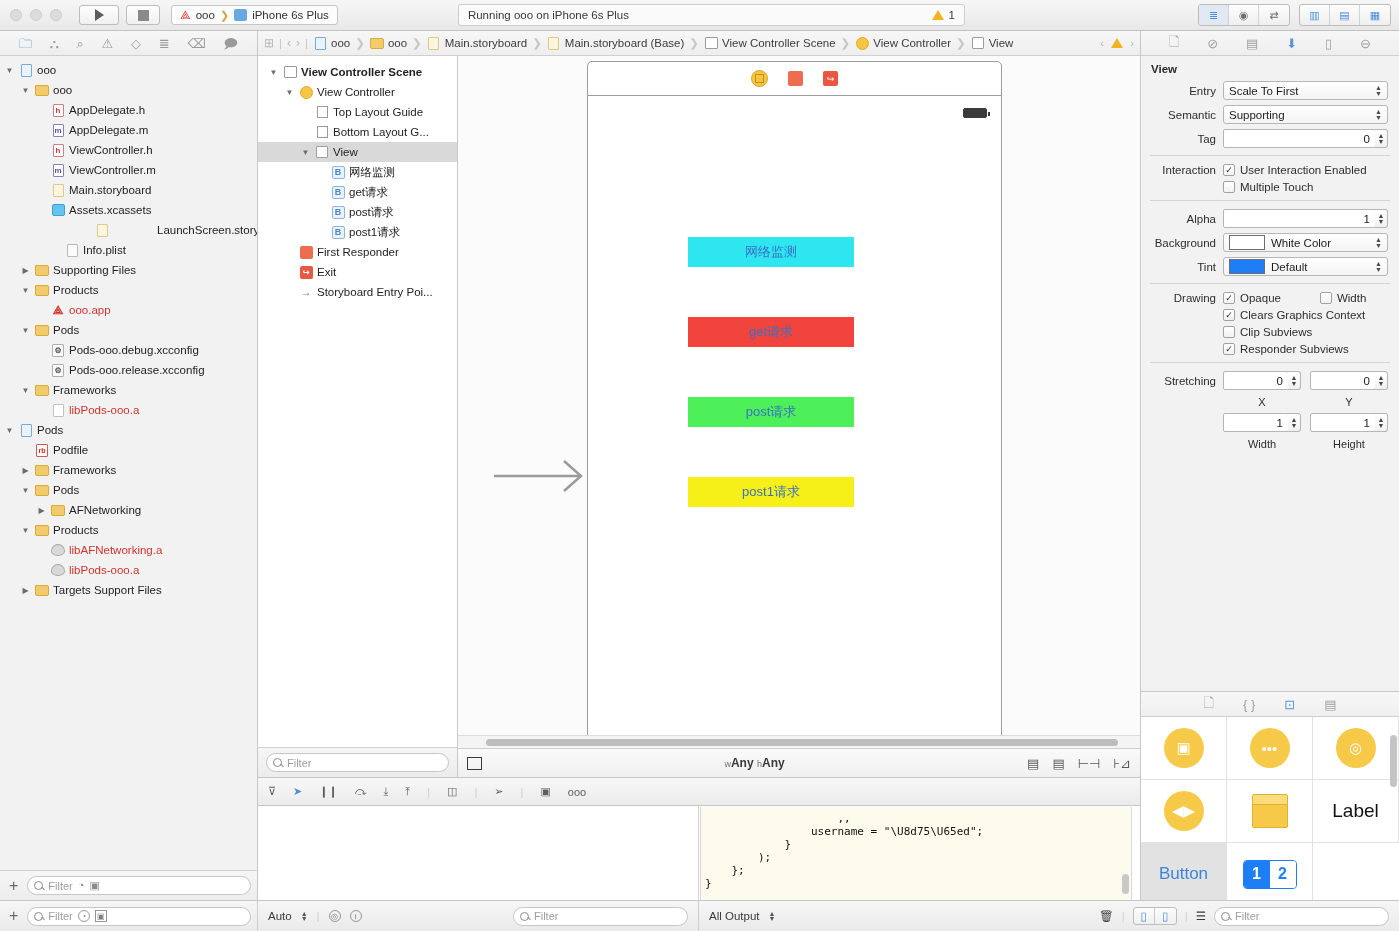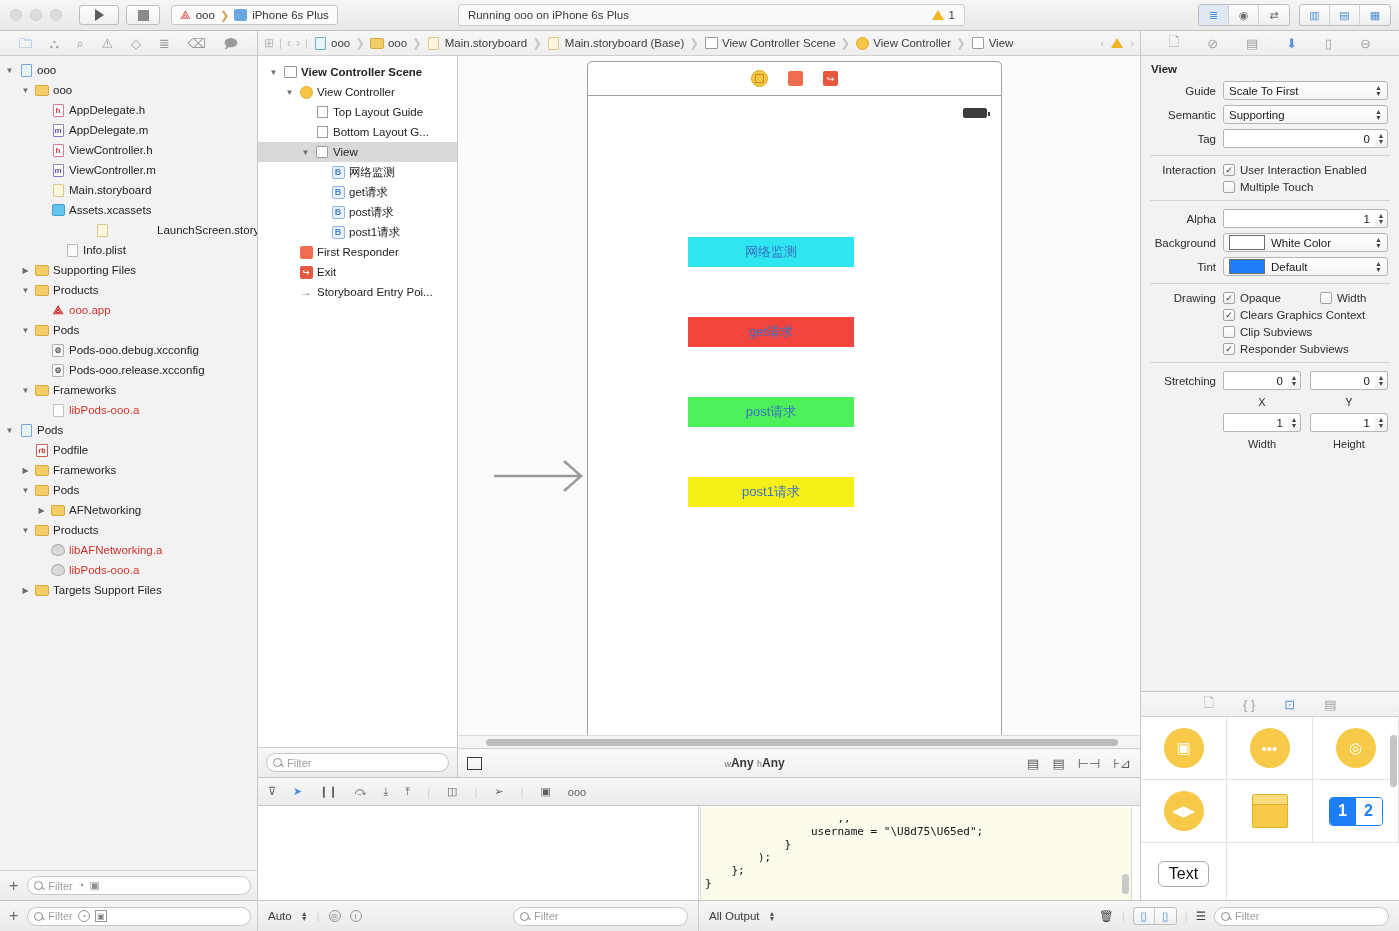--- a/index.html
+++ b/index.html
@@ -773,21 +773,21 @@
         <span class="ic">▤</span>
         <span class="ic act">⬇</span>
         <span class="ic">▯</span>
         <span class="ic">⊖</span>
       </div>
 
       <div class="insp-body">
         <div class="sect-title">View</div>
 
         <div class="frow">
-          <div class="flabel">Guide</div>
+          <div class="flabel">Entry</div>
           <div class="fsel">
             <span>Scale To First</span>
             <span class="caret">
                 <span>▲</span>
                 <span>▼</span>
               </span>
           </div>
         </div>
 
         <div class="frow">
@@ -962,27 +962,30 @@
             <div class="lib-cell">
               <div class="y-circ">◎</div>
             </div>
             <div class="lib-cell">
               <div class="y-circ">◀▶</div>
             </div>
             <div class="lib-cell">
               <div class="cube"></div>
             </div>
             <div class="lib-cell">
+              <div class="lib-label">Label</div>
+            </div>
+            <div class="lib-cell sel">
+              <div class="lib-button">Button</div>
+            </div>
+            <div class="lib-cell">
               <div class="seg12">
                 <span class="a">1</span>
                 <span class="b">2</span>
               </div>
-            </div>
-            <div class="lib-cell">
-              <div class="textfield">Text</div>
             </div>
           </div>
       </div>
     </div>
   </div>
 
   <div class="statusrow">
     <div class="sr-nav">
       <span class="plus">+</span>
       <div class="filter-box" style="flex:1">

